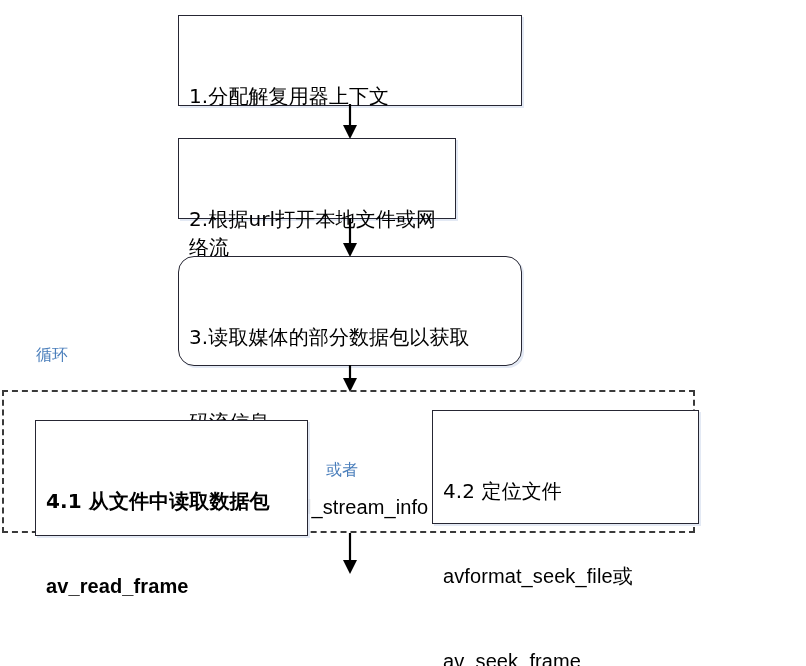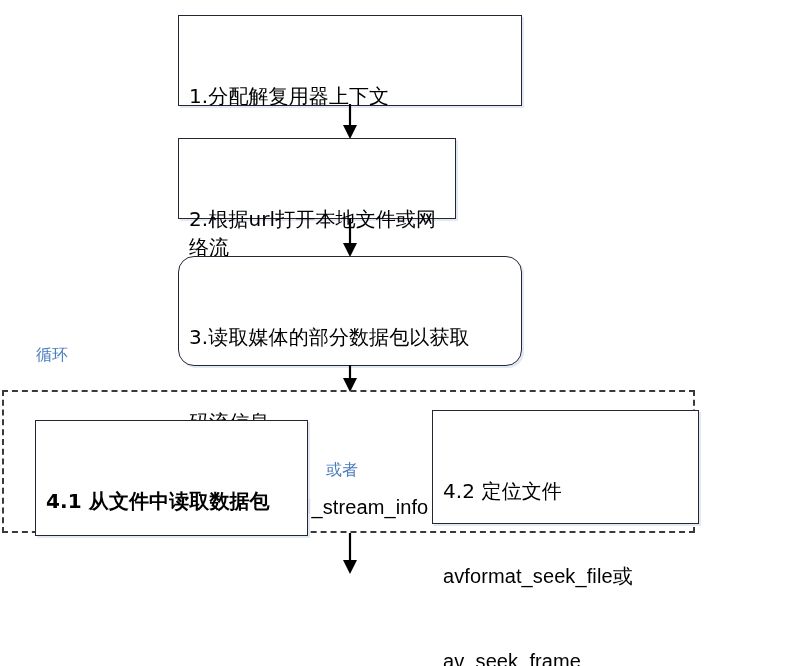--- a/index.html
+++ b/index.html
@@ -121,20 +121,21 @@
       <polygon points="12,27 5,13 19,13" fill="#000000"></polygon>
     </svg>
   </div>
 
   <div class="blue-label" id="label-loop">循环</div>
 
   <div id="loop-container"></div>
 
   <div class="box" id="box-41">
     <span class="line cjk">4.1 从文件中读取数据包</span>
+    <span class="line mono-ish">av_read_frame</span>
   </div>
 
   <div class="blue-label" id="label-or">或者</div>
 
   <div class="box" id="box-42">
     <span class="line cjk">4.2 定位文件</span>
     <span class="line mono-ish">avformat_seek_file或</span>
     <span class="line mono-ish">av_seek_frame</span>
   </div>
 

